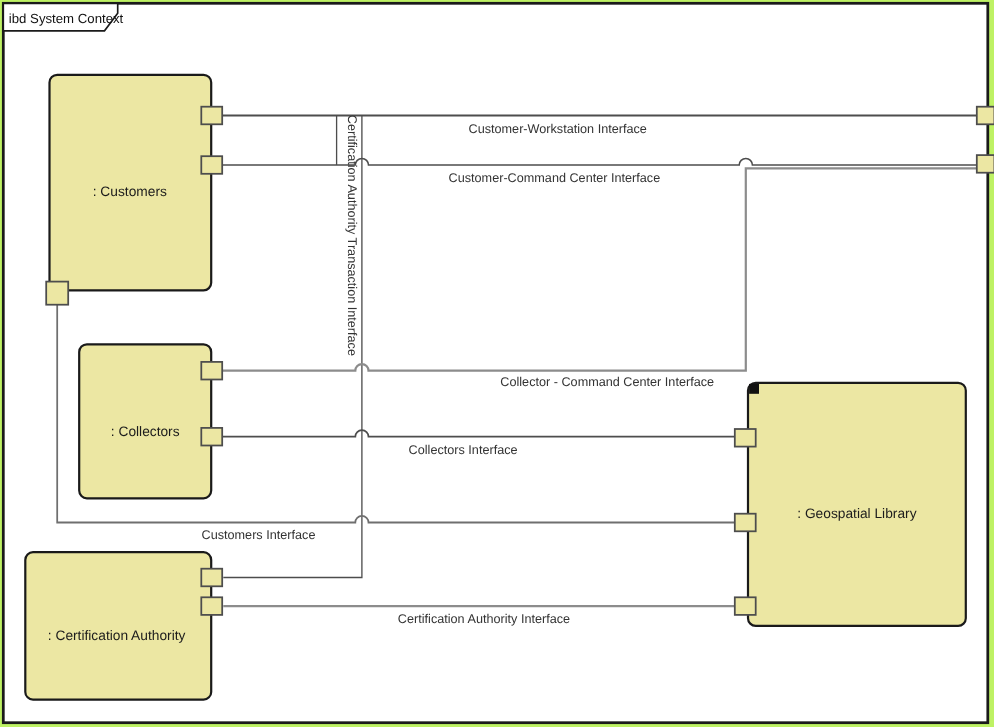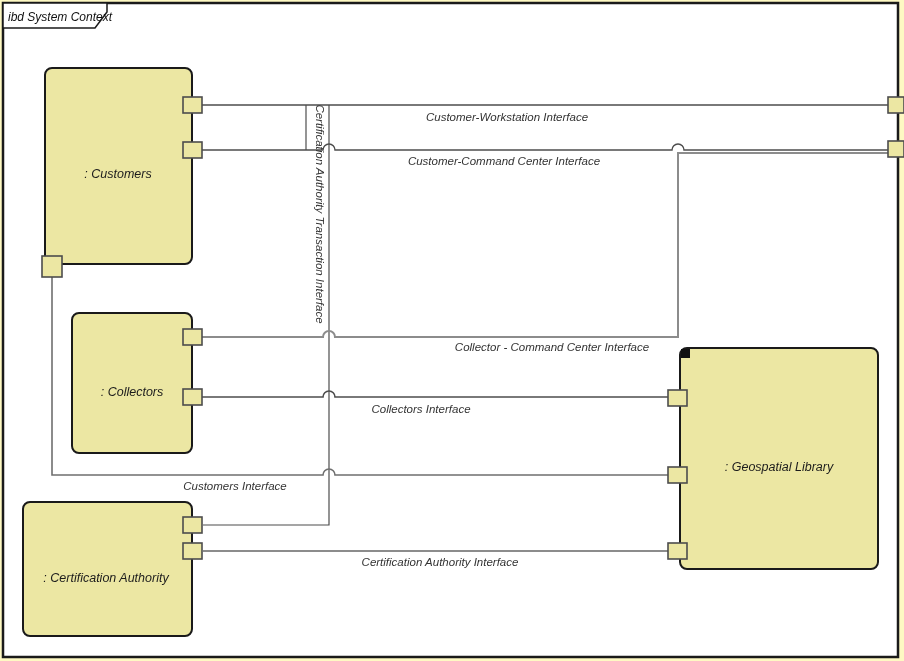--- a/index.html
+++ b/index.html
@@ -1,17 +1,17 @@
 <!DOCTYPE html>
 <html><head>
 <meta charset="utf-8">
 <style>
   html,body{margin:0;padding:0;background:#ffffff;}
-  .stage{position:relative;width:904px;height:661px;background:#fef9c3;overflow:hidden;
-         font-family:"Liberation Sans",sans-serif;font-style:italic;}
+  .stage{position:relative;width:904px;height:661px;background:#bef264;overflow:hidden;
+         font-family:"Liberation Sans",sans-serif;}
   svg{display:block;}
   svg text{font-family:"Liberation Sans",sans-serif;fill:#2b2b2b;}
   .conn-label{font-size:11.5px;fill:#333333;}
   .block-label{font-size:12.5px;fill:#1c1c1c;}
   .tab-label{font-size:12px;fill:#111111;}
 </style>
 </head>
 <body>
 
 <div class="stage">

